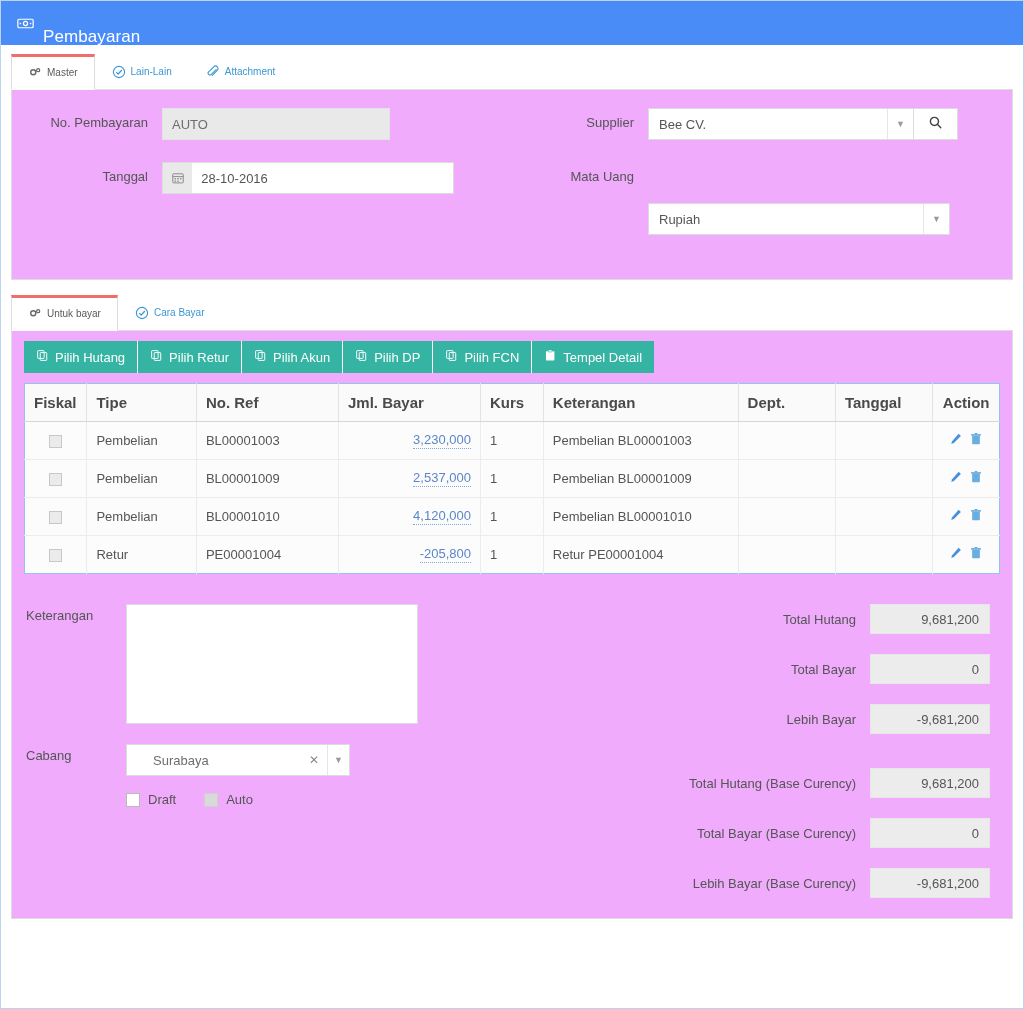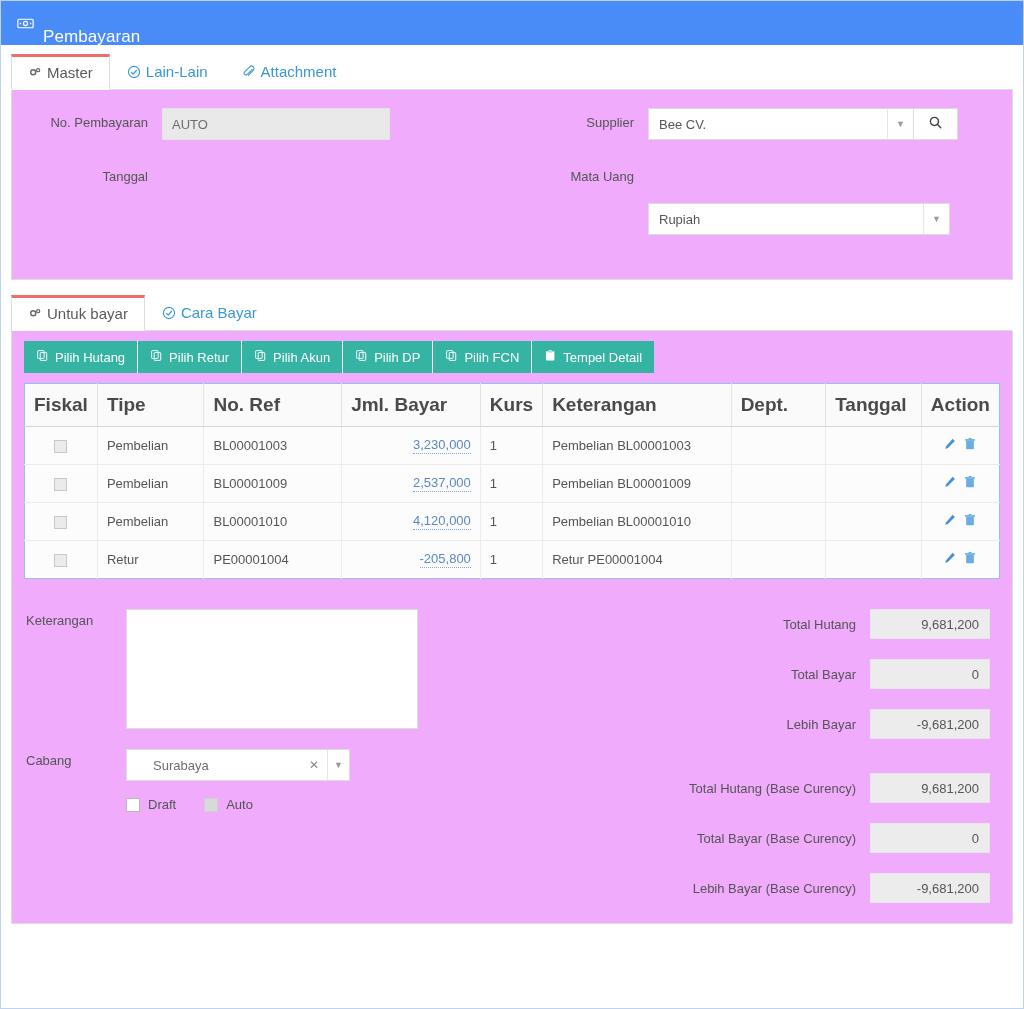--- a/index.html
+++ b/index.html
@@ -30,21 +30,21 @@
   .titlebar .ic { margin-right: 9px; display: flex; align-items: center; }
   .titlebar .title { font-weight: 400; letter-spacing: .1px; margin-top: 27px; }
 
   
   .body-area { flex: 1; padding: 8px 10px 0 10px; display: flex; flex-direction: column; overflow: hidden; }
 
   
   .tabs { display: flex; align-items: flex-end; height: 36px; position: relative; z-index: 2; }
   .tab {
     padding: 0 16px; height: 36px; line-height: 34px;
-    font-size: 15px; color: #3a96d4; cursor: pointer;
+    font-size: 10px; color: #3a96d4; cursor: pointer;
     border: 1px solid transparent; border-bottom: none;
     display: flex; align-items: center; gap: 5px;
     white-space: nowrap;
   }
   .tab.active {
     background: #fff; color: #5a5a5a;
     border: 1px solid #ddd; border-bottom: 1px solid #fff;
     border-top: 3px solid #f26c6c;
     margin-bottom: -1px;
   }
@@ -115,21 +115,21 @@
     font-family: "Liberation Sans", sans-serif;
     white-space: nowrap;
   }
   .gbtn:last-child { border-right: none; }
   .gbtn svg { fill: #ffffff; }
 
   
   .tbl-wrap { padding: 10px 12px 14px 12px; }
   table.grid { border-collapse: collapse; width: 100%; border: 1px solid #8ec5e8; }
   table.grid th {
-    background: #fafafa; text-align: left; font-size: 19px; color: #4a4a4a;
+    background: #fafafa; text-align: left; font-size: 15px; color: #4a4a4a;
     font-weight: bold; padding: 10px 9px; border-right: 1px solid #e2e2e2;
     border-bottom: 1px solid #d6d6d6; white-space: nowrap;
   }
   table.grid th:last-child { border-right: none; }
   table.grid td {
     font-size: 13px; color: #555; padding: 10px 9px;
     border-right: 1px solid #ececec; border-bottom: 1px solid #ececec;
     background: #fcfcfc; vertical-align: middle;
   }
   table.grid td:last-child { border-right: none; }
@@ -258,20 +258,36 @@
     <div class="panel master-panel">
       <div class="col col-left">
         <div class="frow">
           <div class="flabel two">No. Pembayaran</div>
           <div class="fctl">
             <div class="inp readonly w-auto">AUTO</div>
           </div>
         </div>
         <div class="frow">
           <div class="flabel">Tanggal</div>
+          <div class="fctl">
+            <div class="date-group">
+              <div class="date-ic">
+                <svg width="14" height="14" viewBox="0 0 20 20">
+                    <rect x="2.5" y="4" width="15" height="13" rx="1" fill="none" stroke="#8a8a8a" stroke-width="1.4"></rect>
+                    <line x1="2.5" y1="8" x2="17.5" y2="8" stroke="#8a8a8a" stroke-width="1.4"></line>
+                    <rect x="5" y="10" width="2" height="2" fill="#8a8a8a"></rect>
+                    <rect x="9" y="10" width="2" height="2" fill="#8a8a8a"></rect>
+                    <rect x="13" y="10" width="2" height="2" fill="#8a8a8a"></rect>
+                    <rect x="5" y="13.5" width="2" height="2" fill="#8a8a8a"></rect>
+                    <rect x="9" y="13.5" width="2" height="2" fill="#8a8a8a"></rect>
+                  </svg>
+              </div>
+              <div class="inp">28-10-2016</div>
+            </div>
+          </div>
         </div>
       </div>
 
       <div class="col col-right">
         <div class="frow">
           <div class="flabel">Supplier</div>
           <div class="fctl">
             <div class="supplier-group">
               <div class="sel">
                 <span>Bee CV.</span>

